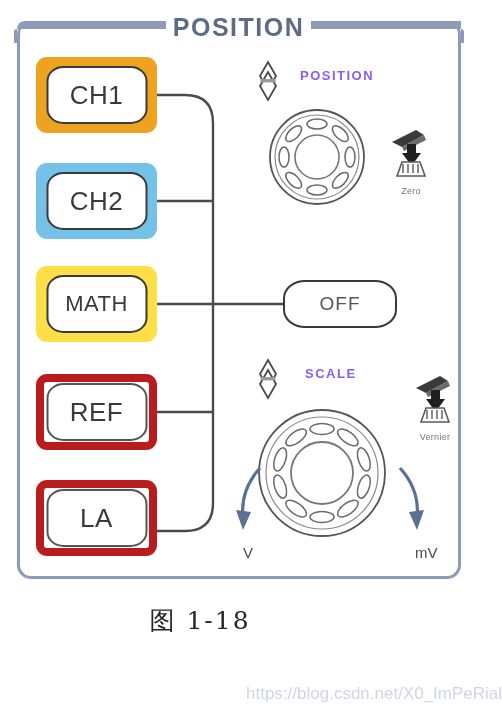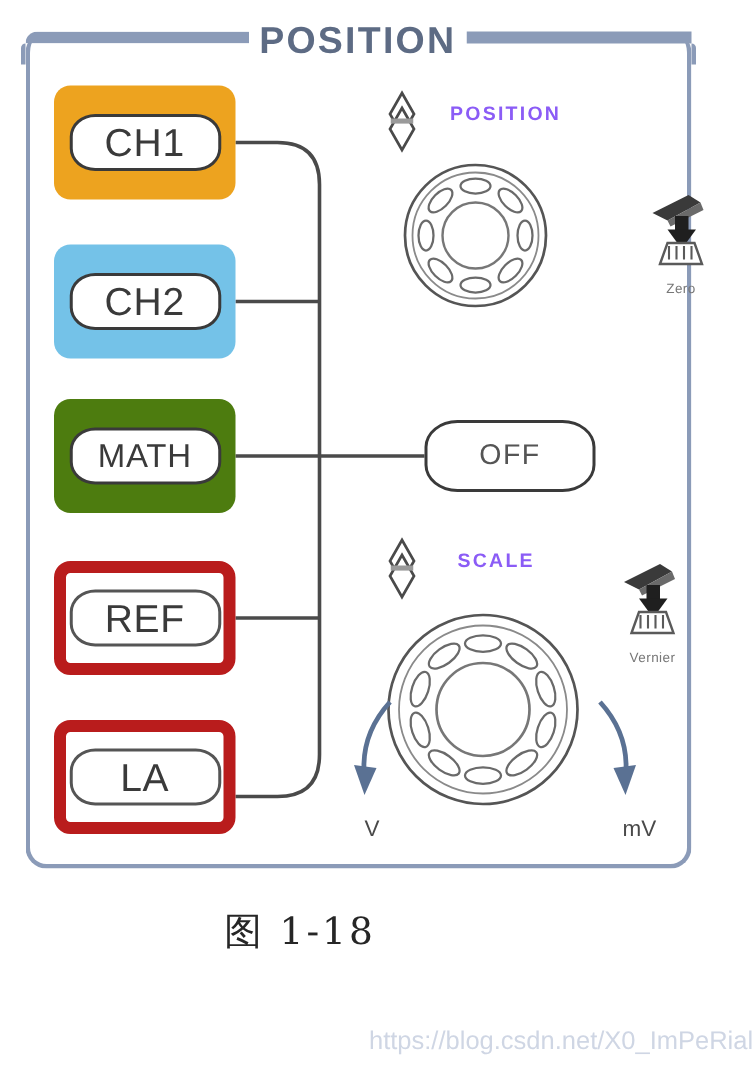--- a/index.html
+++ b/index.html
@@ -94,21 +94,21 @@
   .chan-btn.plain {
     background: #ffffff;
     border: 8px solid #b91c1c;
   }
   .chan-inner {
     position: absolute;
     left: 50%;
     top: 50%;
     transform: translate(-50%, -50%);
     width: 101px;
-    height: 38px;
+    height: 58px;
     box-sizing: border-box;
     background: #ffffff;
     border: 2.5px solid #3a3a3a;
     border-radius: 17px / 15px;
     display: flex;
     align-items: center;
     justify-content: center;
     font-size: 26px;
     color: #3a3a3a;
     letter-spacing: 0.5px;
@@ -172,21 +172,21 @@
   #icon-pos-updown   { left: 257px; top: 60px; }
   #icon-scale-updown { left: 257px; top: 358px; }
 
   
   .knob { position: absolute; }
   #knob-position { left: 266px; top: 106px; }
   #knob-scale    { left: 255px; top: 406px; }
 
   
   .press-group { position: absolute; text-align: center; }
-  #press-zero    { left: 423px; top: 126px; width: 62px; }
+  #press-zero    { left: 380px; top: 126px; width: 62px; }
   #press-vernier { left: 404px; top: 372px; width: 62px; }
   .press-caption {
     font-size: 9px;
     color: #777;
     letter-spacing: 0.3px;
     margin-top: -2px;
   }
 
   
   #caption {
@@ -243,21 +243,21 @@
     </g>
   </svg>
 </div>
 
 <div class="chan-btn" id="btn-ch1" style="background: rgb(237, 163, 31);">
   <div class="chan-inner">CH1</div>
 </div>
 <div class="chan-btn" id="btn-ch2" style="background: rgb(116, 194, 232);">
   <div class="chan-inner">CH2</div>
 </div>
-<div class="chan-btn" id="btn-math" style="background: #4d7c0f;">
+<div class="chan-btn" id="btn-math" style="background: #fde047;">
   <div class="chan-inner small">MATH</div>
 </div>
 <div class="chan-btn plain" id="btn-ref">
   <div class="chan-inner">REF</div>
 </div>
 <div class="chan-btn plain" id="btn-la">
   <div class="chan-inner">LA</div>
 </div>
 
 <div id="btn-off">

